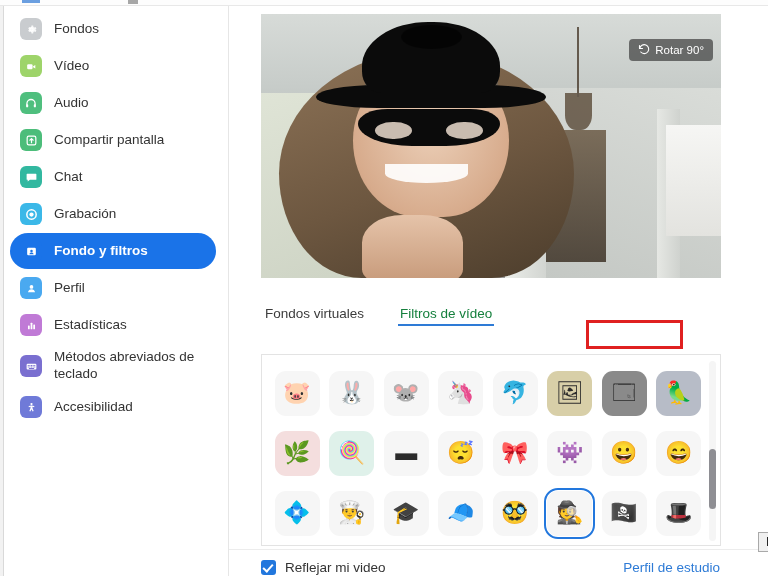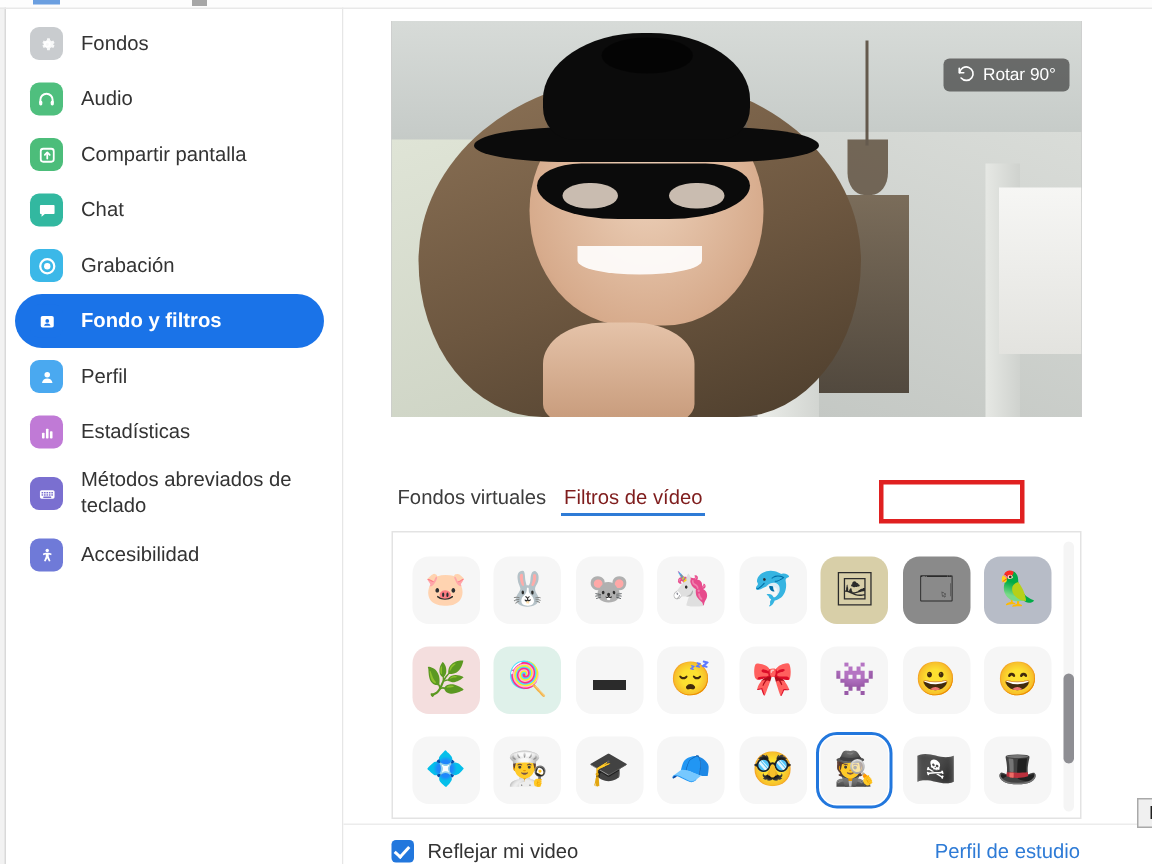--- a/index.html
+++ b/index.html
@@ -93,23 +93,23 @@
   .prev-eye.l{left:12%;} .prev-eye.r{right:12%;}
 
   .rotate-btn{
     position:absolute;right:8px;top:9px;height:22px;
     background:rgba(40,40,40,.62);color:#fff;border-radius:4px;
     display:flex;align-items:center;gap:5px;padding:0 9px;
     font-size:11.5px;cursor:pointer;margin-top:16px;
   }
 
   
-  .tabs{position:absolute;left:32px;top:322px;display:flex;align-items:flex-end;gap:4px;}
+  .tabs{position:absolute;left:32px;top:304px;display:flex;align-items:flex-end;gap:4px;}
   .tab{font-size:13.5px;color:#3c3c3c;cursor:pointer;padding:2px 4px 5px 4px;}
-  .tab.active{color:#7f1d1d;position:relative;}
+  .tab.active{color:#15803d;position:relative;margin-left:24px;}
   .tab.active:after{content:"";position:absolute;left:2px;right:2px;bottom:0;height:2.5px;background:#2e7bd6;}
   .redbox{position:absolute;left:357px;top:320px;width:97px;height:29px;
      border:3px solid #e02020;box-sizing:border-box;pointer-events:none;}
 
   
   .grid-wrap{
     position:absolute;left:32px;top:354px;width:460px;height:192px;
     border:1px solid #e3e3e3;box-sizing:border-box;background:#fff;overflow:hidden;
   }
   .grid{display:grid;grid-template-columns:repeat(8,1fr);gap:0px;padding:8px 14px 0 8px;}
@@ -148,20 +148,29 @@
     <div class="sb-left-edge"></div>
     <div id="nav-list">
         <div class="nav-item">
           <span class="ic" style="background: rgb(201, 204, 207);">
             <svg width="13" height="13" viewBox="0 0 24 24" fill="#fff">
               <path d="M12 8a4 4 0 1 0 0 8 4 4 0 0 0 0-8zm0 6a2 2 0 1 1 0-4 2 2 0 0 1 0 4z"></path>
               <path d="M19 12l2-1.5-1.5-3-2.4.7a7 7 0 0 0-1.6-1l-.4-2.5h-3.2l-.4 2.5a7 7 0 0 0-1.6 1L7.5 7.5 6 10.5 8 12l-2 1.5L7.5 16.5l2.4-.7a7 7 0 0 0 1.6 1l.4 2.5h3.2l.4-2.5a7 7 0 0 0 1.6-1l2.4.7 1.5-3z" opacity=".85"></path>
             </svg>
           </span>
           <span class="lbl">Fondos</span>
+        </div>
+        <div class="nav-item">
+          <span class="ic" style="background: rgb(158, 212, 106);">
+            <svg width="13" height="13" viewBox="0 0 24 24" fill="#fff">
+              <rect x="4" y="8" width="10" height="9" rx="2.2"></rect>
+              <path d="M15 11.6l4-2.4v6.6l-4-2.4z"></path>
+            </svg>
+          </span>
+          <span class="lbl">Vídeo</span>
         </div>
         <div class="nav-item">
           <span class="ic" style="background: rgb(79, 191, 126);">
             <svg width="14" height="14" viewBox="0 0 24 24" fill="none" stroke="#fff" stroke-width="2.2" stroke-linecap="round">
               <path d="M5 15v-2a7 7 0 0 1 14 0v2"></path>
               <rect x="3.6" y="14" width="3.6" height="5.4" rx="1.6" fill="#fff" stroke="none"></rect>
               <rect x="16.8" y="14" width="3.6" height="5.4" rx="1.6" fill="#fff" stroke="none"></rect>
             </svg>
           </span>
           <span class="lbl">Audio</span>

